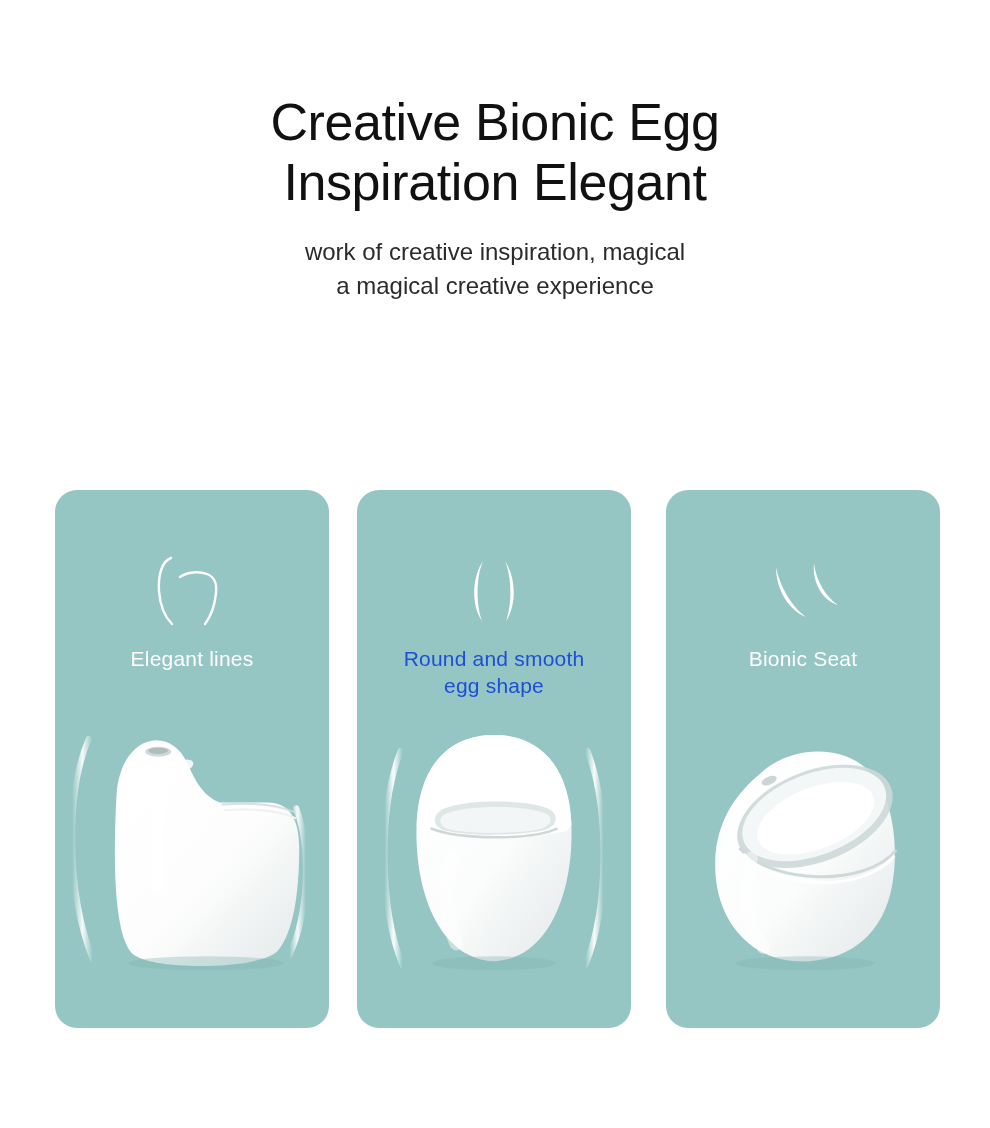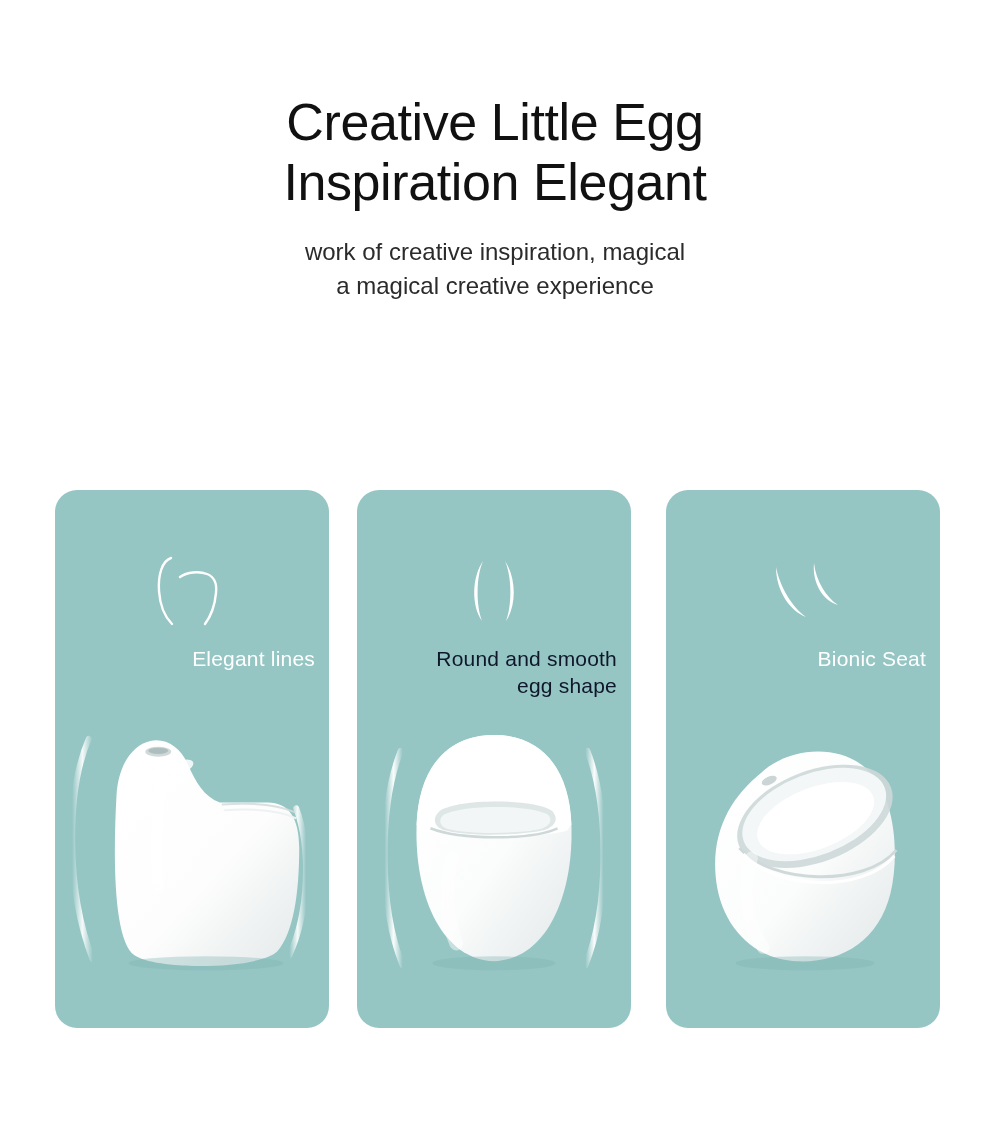--- a/index.html
+++ b/index.html
@@ -67,21 +67,21 @@
     height: 78px;
     display: flex;
     align-items: center;
     justify-content: center;
   }
   .card-label {
     position: absolute;
     left: 14px;
     right: 14px;
     top: 155px;
-    text-align: right;
+    text-align: center;
     color: #ffffff;
     font-size: 21px;
     font-weight: 400;
     line-height: 1.3;
     letter-spacing: 0.2px;
   }
   .card-photo {
     position: absolute;
     left: 0;
     right: 0;
@@ -94,21 +94,21 @@
     display: block;
     width: 100%;
     height: 100%;
   }
 </style>
 </head>
 <body style="background: rgb(255, 255, 255);">
 
 <div class="header">
   <h1 class="page-title" style="color: rgb(17, 17, 17);">
-    <span class="tline">Creative Little Egg</span>
+    <span class="tline">Creative Bionic Egg</span>
     <span class="tline">Inspiration Elegant</span>
   </h1>
   <p class="page-subtitle" style="color: rgb(43, 43, 43);">
     <span class="sline">work of creative inspiration, magical</span>
     <span class="sline">a magical creative experience</span>
   </p>
 </div>
 
 <div class="cards">
 
@@ -170,21 +170,21 @@
 
   <div class="card" style="background: rgb(149, 198, 196);">
 
     <div class="card-icon">
       <svg width="74" height="72" viewBox="0 0 74 72" fill="none" xmlns="http://www.w3.org/2000/svg">
         <path d="M26 6 C15 22, 14 50, 25 66 C19 50, 19 22, 26 6 Z" fill="#ffffff"></path>
         <path d="M48 6 C59 22, 60 50, 49 66 C55 50, 55 22, 48 6 Z" fill="#ffffff"></path>
       </svg>
     </div>
 
-    <div class="card-label" style="color: #0f172a;">
+    <div class="card-label" style="color: #1d4ed8;">
       <span>Round and smooth</span><br>
       <span>egg shape</span>
     </div>
 
     <div class="card-photo">
       <svg class="photo-svg" viewBox="0 0 276 330" xmlns="http://www.w3.org/2000/svg">
         <defs>
           <linearGradient id="bodyG2" x1="0.1" y1="0.1" x2="0.95" y2="1">
             <stop offset="0" stop-color="#ffffff"></stop>
             <stop offset="0.5" stop-color="#fbfcfc"></stop>

